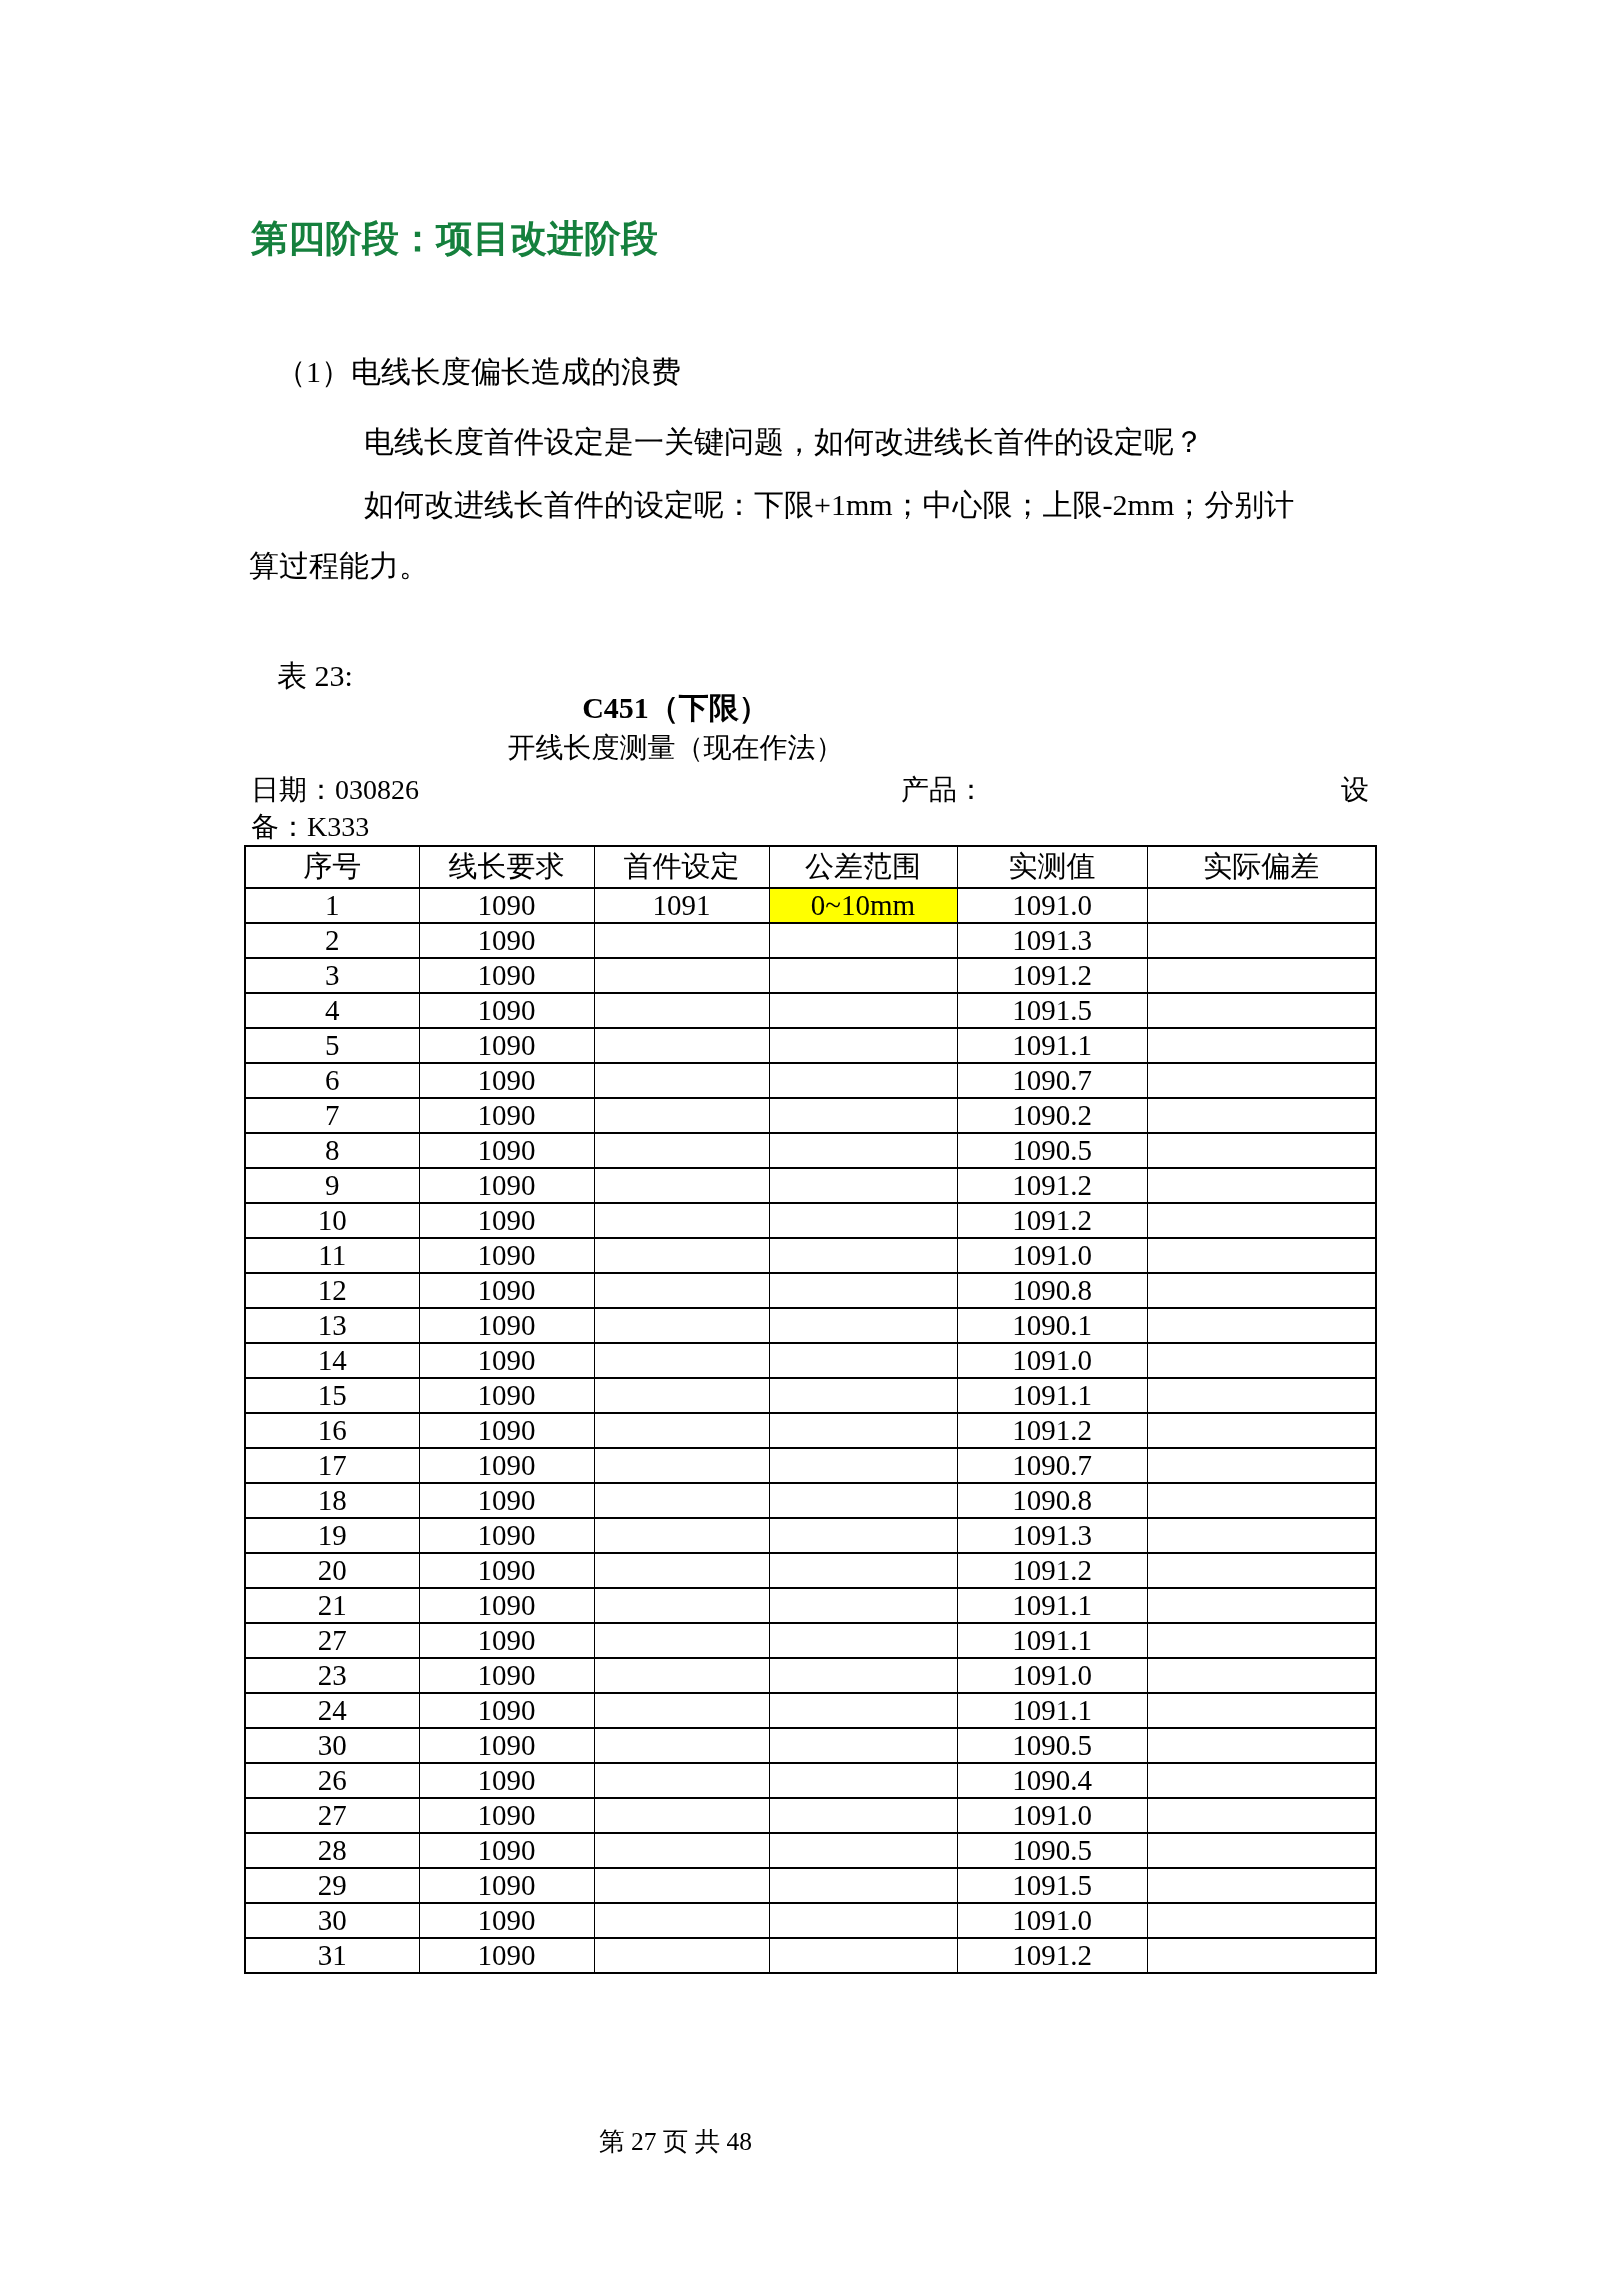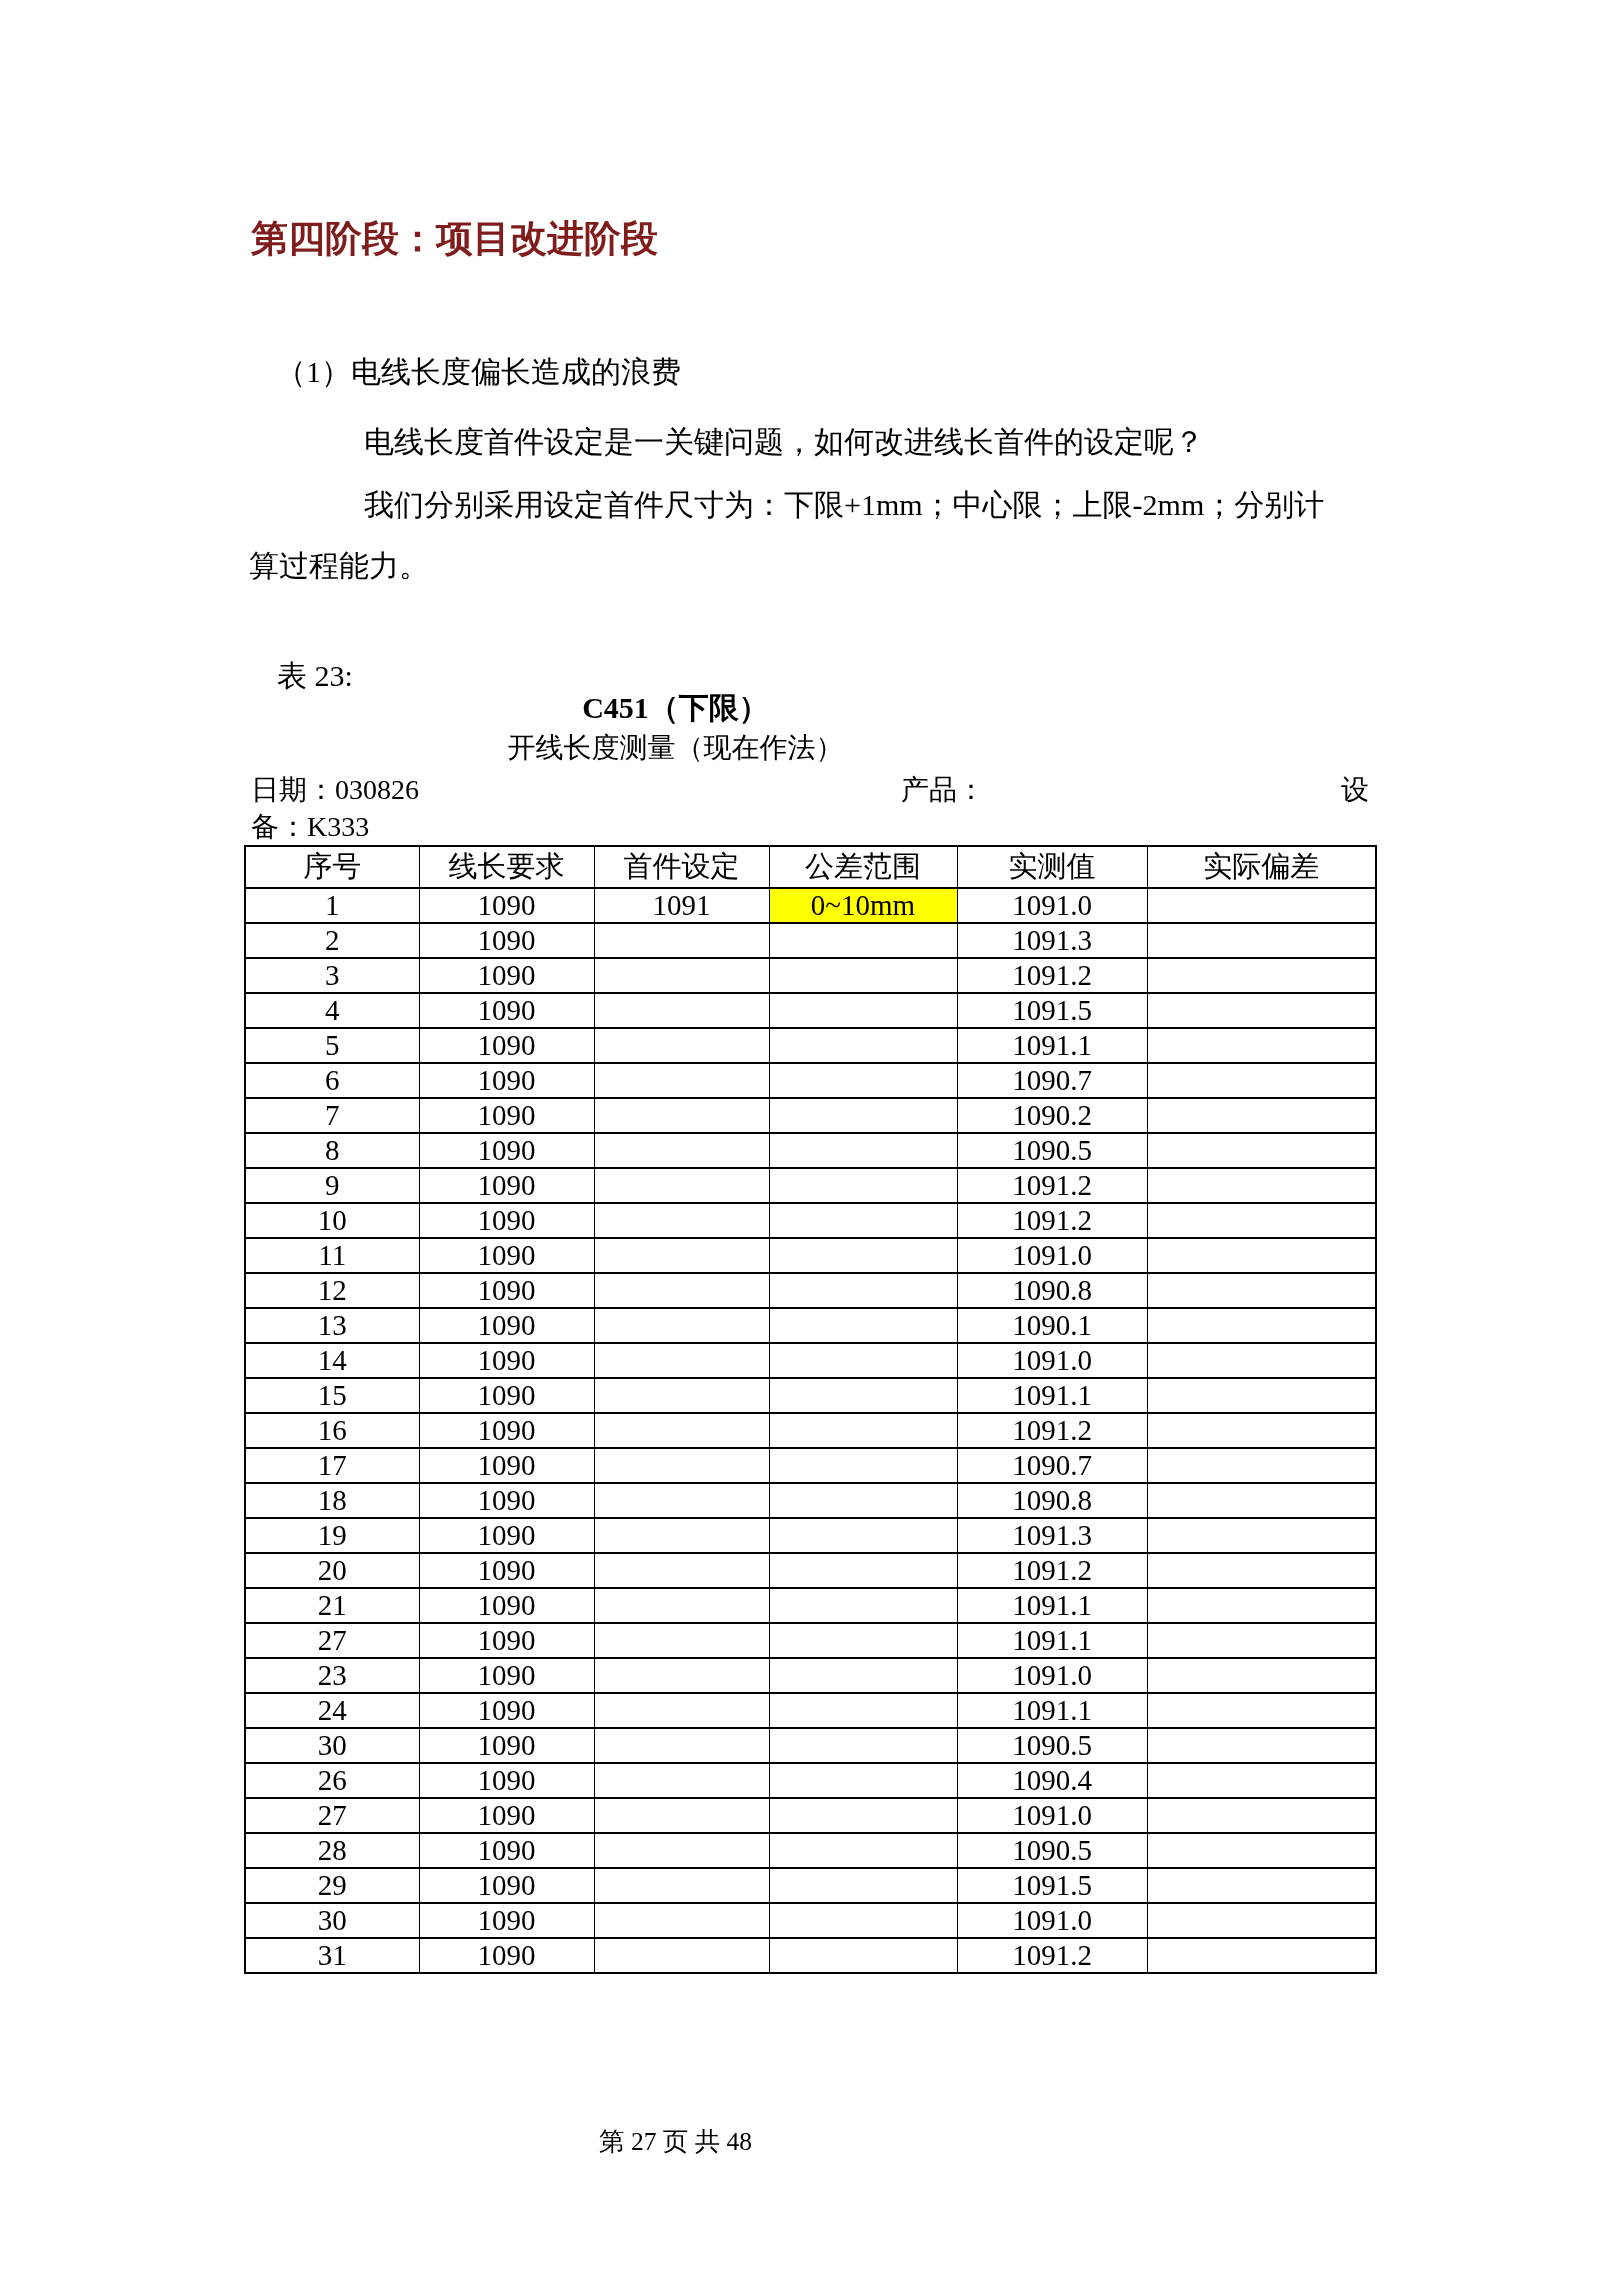--- a/index.html
+++ b/index.html
@@ -53,25 +53,25 @@
   }
   table.measure thead tr { height: 42px; }
   td.hl { background: #ffff00; }
   .footer { top: 2127px; font-size: 25.5px; }
 </style>
 </head>
 <body>
 
 <div class="page">
 
-  <div class="abs heading" style="color: #7f1d1d;">第四阶段：项目改进阶段</div>
+  <div class="abs heading" style="color: #15803d;">第四阶段：项目改进阶段</div>
 
   <div class="abs p-item">（1）电线长度偏长造成的浪费</div>
   <div class="abs p-line1">电线长度首件设定是一关键问题，如何改进线长首件的设定呢？</div>
-  <div class="abs p-line2">我们分别采用设定首件尺寸为：下限+1mm；中心限；上限-2mm；分别计</div>
+  <div class="abs p-line2">如何改进线长首件的设定呢：下限+1mm；中心限；上限-2mm；分别计</div>
   <div class="abs p-line3">算过程能力。</div>
 
   <div class="abs tbl-label">表 23:</div>
   <div class="abs centerline tbl-title">C451（下限）</div>
   <div class="abs centerline tbl-subtitle">开线长度测量（现在作法）</div>
 
   <div class="abs meta-date">日期：030826</div>
   <div class="abs meta-product">产品：</div>
   <div class="abs meta-device-carry">设</div>
   <div class="abs meta-device-rest">备：K333</div>

